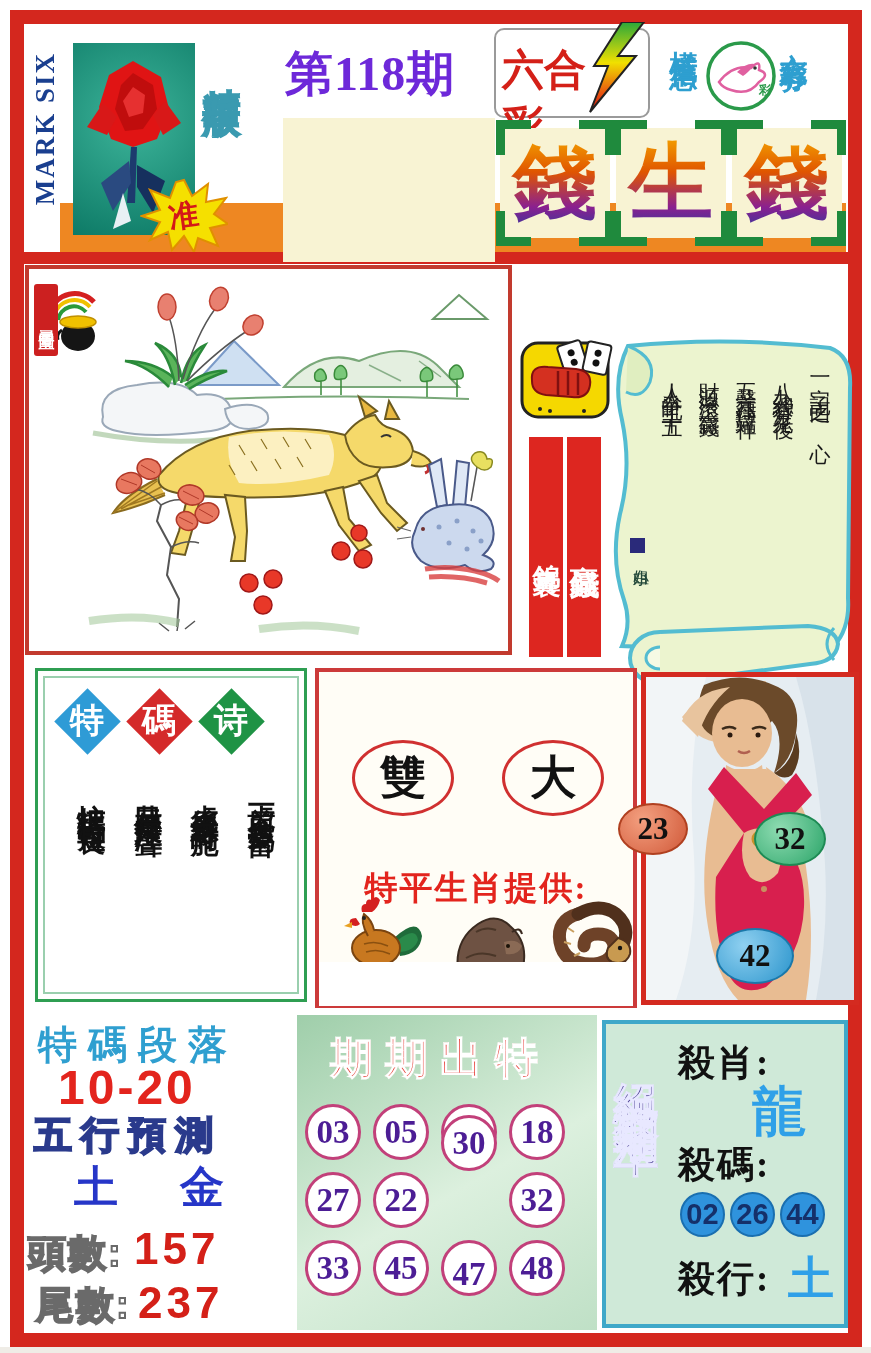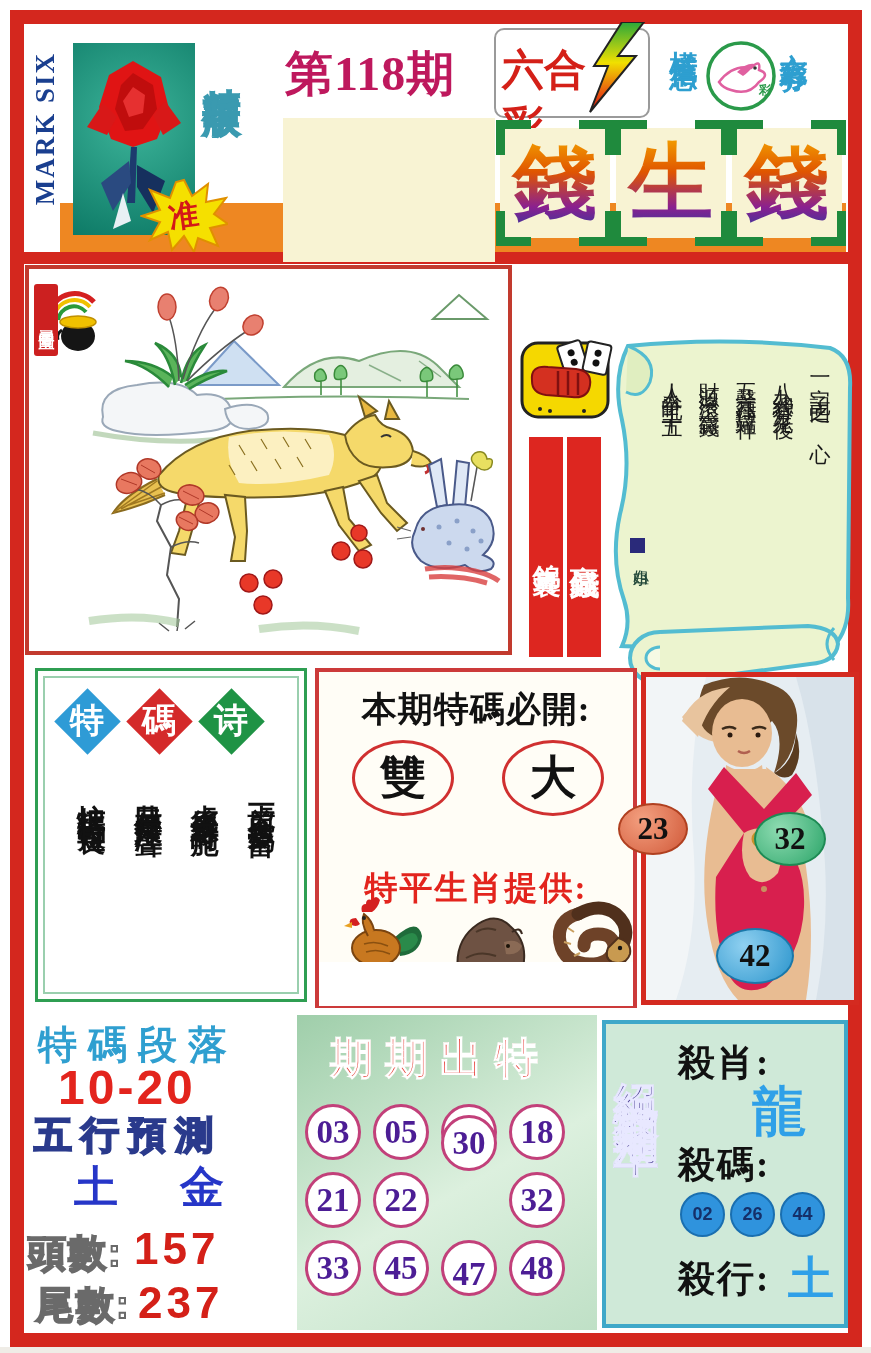--- a/index.html
+++ b/index.html
@@ -14,21 +14,21 @@
   .belowframe{left:0;top:1347px;width:871px;height:6px;background:#efece6;}
 
   
   .brand{left:24px;top:48px;width:44px;height:160px;}
   .brand span{display:block;transform:rotate(-90deg);white-space:nowrap;font-family:"Liberation Serif",serif;
         font-weight:bold;font-size:27px;color:#1a3f8f;letter-spacing:2px;}
   .rosebox{left:73px;top:43px;width:122px;height:192px;background:radial-gradient(circle at 50% 40%,#3db49a,#0d7a66);}
   .edition{left:198px;top:60px;width:48px;height:140px;font-size:37px;font-weight:900;color:#fff;
         -webkit-text-stroke:2px #3a9ab0;letter-spacing:6px;}
   .star{left:140px;top:178px;width:88px;height:74px;}
-  .issue{left:285px;top:42px;width:190px;height:62px;color:#be185d;font-size:48px;font-weight:bold;
+  .issue{left:285px;top:42px;width:190px;height:62px;color:#6d28d9;font-size:48px;font-weight:bold;
         font-family:"Liberation Serif",serif;letter-spacing:1px;}
   .logobox{left:494px;top:28px;width:152px;height:86px;background:#fff;border:2px solid #9a9a9a;border-radius:10px;}
   .logotext{left:502px;top:42px;width:110px;font-size:42px;font-weight:900;color:#d42018;letter-spacing:0px;}
   .bolt{left:588px;top:22px;width:60px;height:92px;}
   .authority{left:666px;top:28px;width:36px;height:136px;font-size:28px;font-weight:900;color:#2e9fd0;letter-spacing:4px;}
   .dove{left:703px;top:38px;width:76px;height:76px;}
   .ticket{left:780px;top:30px;width:32px;height:136px;font-size:28px;font-weight:900;color:#2e9fd0;letter-spacing:4px;}
   .band{left:60px;top:203px;width:786px;height:50px;background:#ee8722;}
   .divider{left:24px;top:252px;width:824px;height:12px;background:#d4271e;}
   .titlebox{top:128px;width:110px;height:110px;background:#f8f3d3;}
@@ -105,21 +105,21 @@
   .numcirc{width:56px;height:56px;border-radius:50%;background:#fff;border:3px solid #c2407a;box-sizing:border-box;
         font-family:"Liberation Serif",serif;font-weight:bold;font-size:33px;color:#4c1d95;}
 
   
   .br{left:602px;top:1020px;width:246px;height:308px;border:4px solid #3fa8c9;box-sizing:border-box;background:#cfe9d8;}
   .br-vtitle{left:614px;top:1048px;width:52px;height:260px;font-size:45px;font-weight:900;color:#4a3e92;
         -webkit-text-stroke:1px #e8e8ff;letter-spacing:12px;}
   .br-lab{font-size:37px;font-weight:900;color:#111;font-family:"Liberation Serif",serif;letter-spacing:2px;}
   .br-blue{font-weight:900;color:#2fa0e8;}
   .codecirc{width:45px;height:45px;border-radius:50%;background:#2f93dd;border:2px solid #1a6fb0;box-sizing:border-box;
-        font-weight:900;font-size:18px;color:#15306a;}
+        font-weight:900;font-size:29px;color:#15306a;}
 </style>
 </head>
 <body>
 
 <div class="page">
 
   <div class="abs frame"></div>
   <div class="abs belowframe"></div>
 
   <div class="abs band"></div>
@@ -392,21 +392,20 @@
     <div class="ch flexc">诗</div>
   </div>
   <div class="abs poemlines">
     <div class="v">虎前一念多爲富</div>
     <div class="v">虎後多思計可施</div>
     <div class="v">巷口傳來汪汪聲</div>
     <div class="v">忙把特碼較短長</div>
   </div>
 
   <div class="abs special"></div>
-  <div class="abs sp-head flexc">本期特碼必開:</div>
   <div class="abs pick flexc" style="left:352px;top:740px;">
     <span>雙</span>
   </div>
   <div class="abs pick flexc" style="left:502px;top:740px;">
     <span>大</span>
   </div>
   <div class="abs sp-zod flexc">特平生肖提供:</div>
 
   <div class="abs" style="left:338px;top:896px;">
     <svg width="88" height="86" viewBox="0 0 88 86">
@@ -495,21 +494,21 @@
   <div class="abs numcirc flexc" style="left:373px;top:1104px;">
       <span>05</span>
     </div>
   <div class="abs numcirc flexc" style="left:441px;top:1104px;">
       <span>12</span>
     </div>
   <div class="abs numcirc flexc" style="left:509px;top:1104px;align-items:center;">
       <span>18</span>
     </div>
   <div class="abs numcirc flexc" style="left:305px;top:1172px;">
-      <span>21</span>
+      <span>27</span>
     </div>
   <div class="abs numcirc flexc" style="left:373px;top:1172px;">
       <span>22</span>
     </div>
   <div class="abs numcirc flexc" style="left:441px;top:1115px;align-items:center;">
       <span>30</span>
     </div>
   <div class="abs numcirc flexc" style="left:509px;top:1172px;">
       <span>32</span>
     </div>

